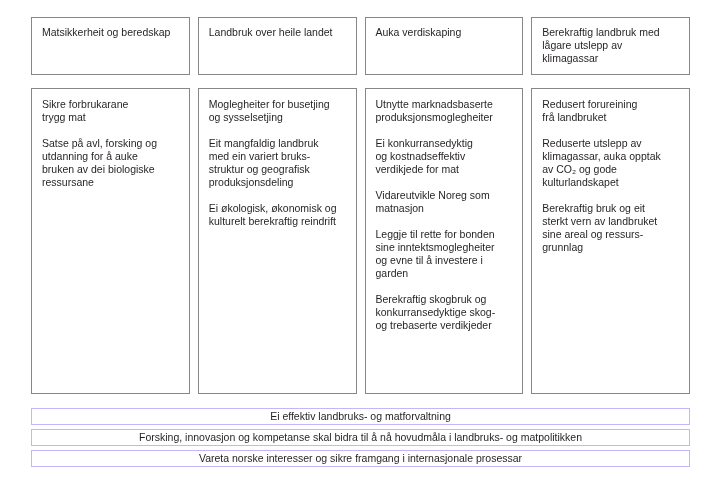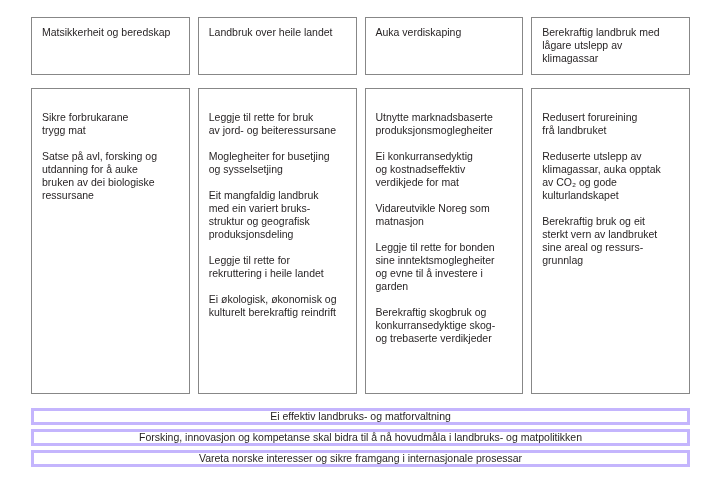--- a/index.html
+++ b/index.html
@@ -22,30 +22,30 @@
     overflow: hidden;
   }
   .header-box {
     height: 58px;
     padding: 8px 10px;
     font-size: 10.5px;
     line-height: 13px;
     white-space: pre-line;
   }
   .content-row { margin-top: 13px; }
-  .content-box { height: 306px; padding: 22px 10px; }
+  .content-box { height: 306px; padding: 9px 10px; }
   .content-box p {
     margin: 0 0 13px 0;
     font-size: 10.5px;
     line-height: 13px;
     white-space: pre-line;
   }
   .bars { margin-top: 14px; }
   .bar {
-    border: 3px solid #c4b5fd;
+    border: 1px solid #c4b5fd;
     background: #ffffff;
     box-sizing: border-box;
     height: 17px;
     margin-bottom: 4px;
     display: flex;
     align-items: center;
     justify-content: center;
     font-size: 10.5px;
     line-height: 13px;
     text-align: center;
@@ -68,30 +68,26 @@
   <div class="row content-row">
     <div class="box content-box">
       <p>Sikre forbrukarane
 trygg mat</p>
       <p>Satse på avl, forsking og
 utdanning for å auke
 bruken av dei biologiske
 ressursane</p>
     </div>
     <div class="box content-box">
-      <p>Leggje til rette for bruk
-av jord- og beiteressursane</p>
       <p>Moglegheiter for busetjing
 og sysselsetjing</p>
       <p>Eit mangfaldig landbruk
 med ein variert bruks-
 struktur og geografisk
 produksjonsdeling</p>
-      <p>Leggje til rette for
-rekruttering i heile landet</p>
       <p>Ei økologisk, økonomisk og
 kulturelt berekraftig reindrift</p>
     </div>
     <div class="box content-box">
       <p>Utnytte marknadsbaserte
 produksjonsmoglegheiter</p>
       <p>Ei konkurransedyktig
 og kostnadseffektiv
 verdikjede for mat</p>
       <p>Vidareutvikle Noreg som

